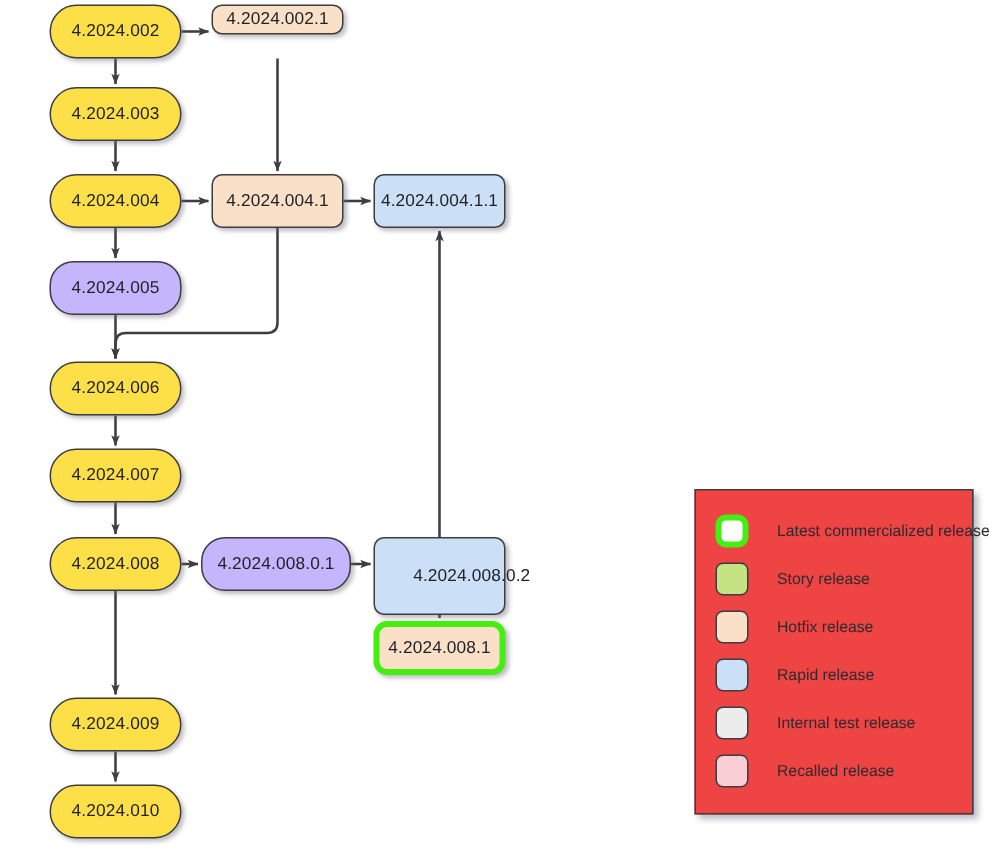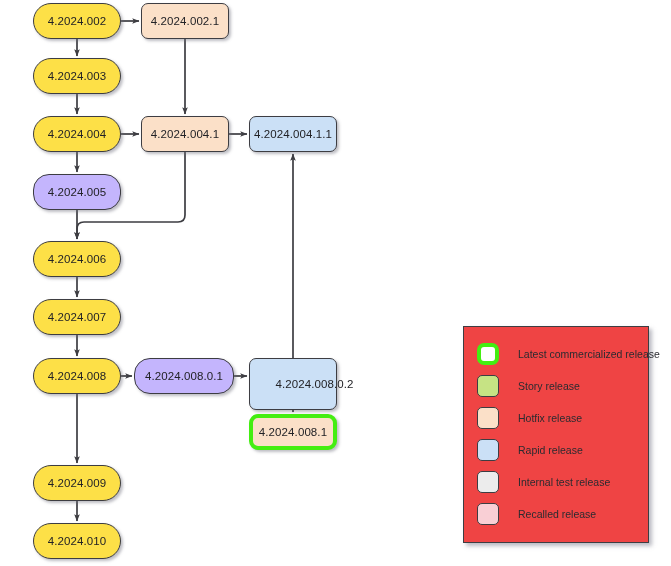--- a/index.html
+++ b/index.html
@@ -135,21 +135,21 @@
       <path d="M 185 39  L 185 114"></path>
       <path d="M 293 394 L 293 412"></path>
       <path d="M 293 358 L 293 154"></path>
     </g>
 
     <path d="M 185 152 L 185 215 Q 185 222 178 222 L 84 222 Q 77 222 77 229 L 77 239" stroke="#3d3d42" stroke-width="1.7" fill="none" marker-end="url(#arrowhead)"></path>
   </svg>
 
   <div id="node-container">
       <div class="node story" style="left: 33px; top: 3px; width: 88px; height: 36px;">4.2024.002</div>
-      <div class="node hotfix" style="left: 141px; top: 3px; width: 88px; height: 36px;">4.2024.002.1</div>
+      <div class="node hotfix" style="left: 141px; top: 3px; width: 88px; height: 20px;">4.2024.002.1</div>
       <div class="node story" style="left: 33px; top: 58px; width: 88px; height: 36px;">4.2024.003</div>
       <div class="node story" style="left: 33px; top: 116px; width: 88px; height: 36px;">4.2024.004</div>
       <div class="node hotfix" style="left: 141px; top: 116px; width: 88px; height: 36px;">4.2024.004.1</div>
       <div class="node rapid" style="left: 249px; top: 116px; width: 88px; height: 36px;">4.2024.004.1.1</div>
       <div class="node internal" style="left: 33px; top: 174px; width: 88px; height: 36px;">4.2024.005</div>
       <div class="node story" style="left: 33px; top: 241px; width: 88px; height: 36px;">4.2024.006</div>
       <div class="node story" style="left: 33px; top: 299px; width: 88px; height: 36px;">4.2024.007</div>
       <div class="node story" style="left: 33px; top: 358px; width: 88px; height: 36px;">4.2024.008</div>
       <div class="node internal" style="left: 134px; top: 358px; width: 100px; height: 36px;">4.2024.008.0.1</div>
       <div class="node rapid" style="left: 249px; top: 358px; width: 88px; height: 52px; padding-left: 43px;">4.2024.008.0.2</div>

